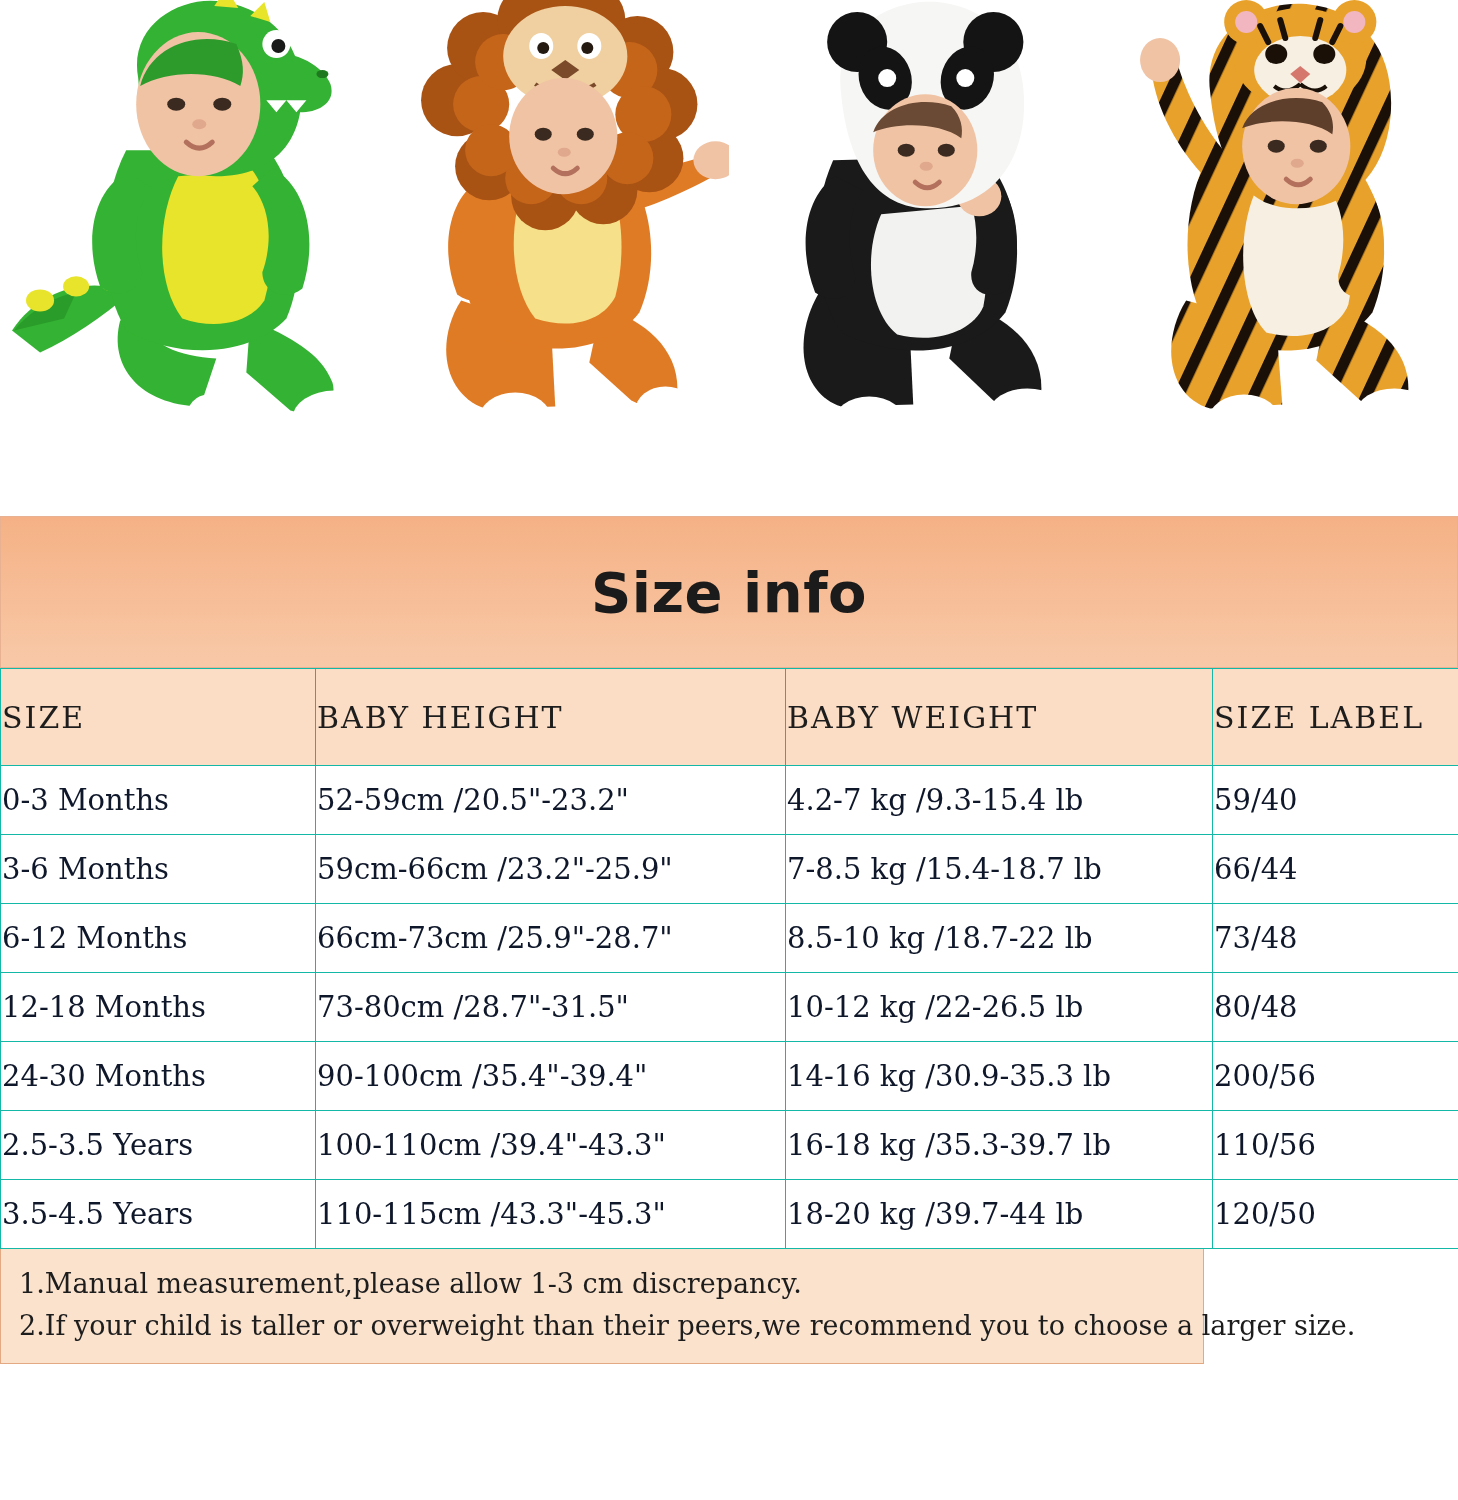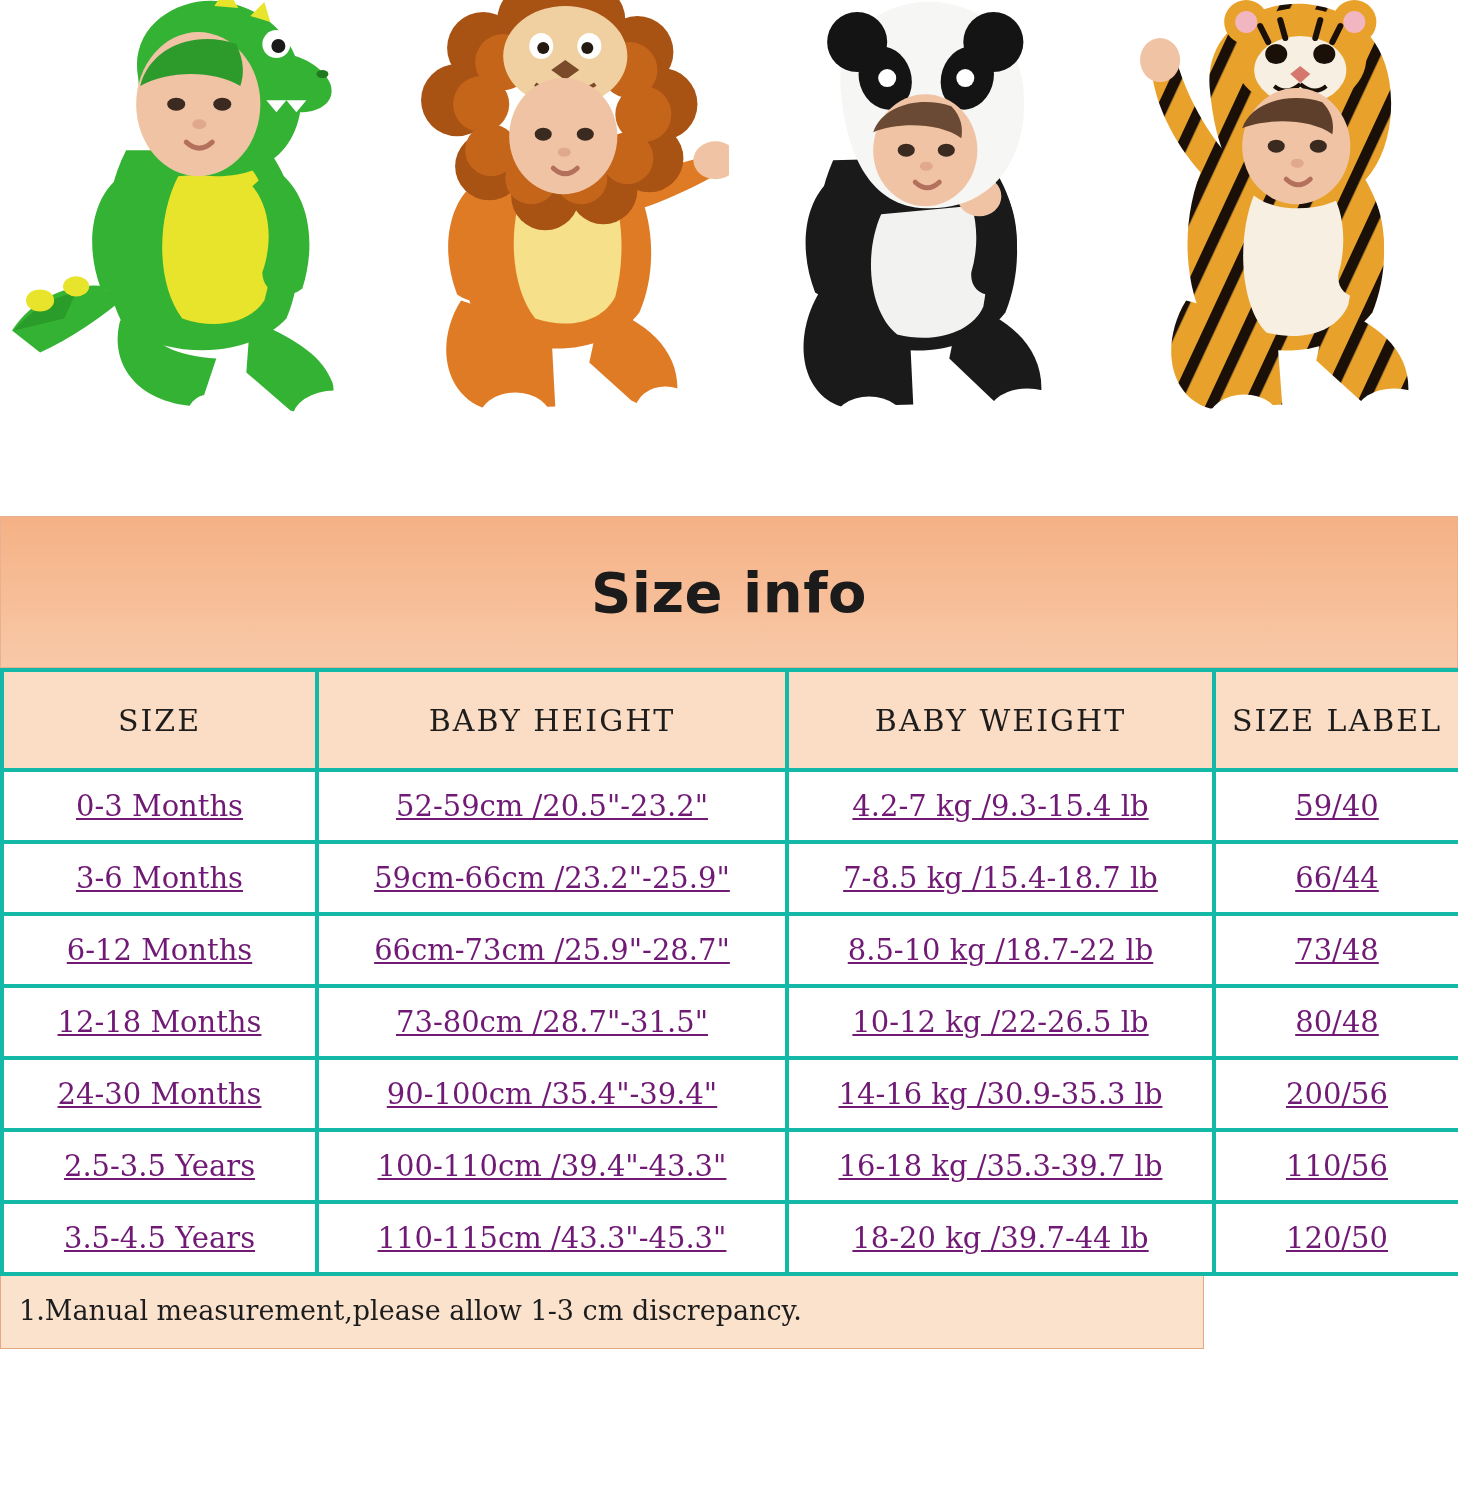--- a/index.html
+++ b/index.html
@@ -66,38 +66,37 @@
     letter-spacing: 0.5px;
   }
 
   table.size-table {
     border-collapse: collapse;
     width: 1458px;
     table-layout: fixed;
   }
   table.size-table th,
   table.size-table td {
-    border: 4px solid #14b8a6;
-    text-align: center;
+    border: 1px solid #14b8a6;
+    text-align: left;
     font-family: "DejaVu Serif", serif;
   }
   table.size-table thead th {
     background: #fbdcc4;
     height: 94px;
     font-size: 30px;
     font-weight: normal;
     letter-spacing: 2px;
     color: #1d1d1d;
   }
   table.size-table tbody td {
     height: 66px;
     font-size: 29px;
-    color: #701a75;
-    background: #ffffff;
-    text-decoration: underline;
+    color: #0f172a;
+    background: #ffffff;
   }
   td.height-cell {
     color: #e8262c;
   }
   col.c1 { width: 315px; }
   col.c2 { width: 470px; }
   col.c3 { width: 427px; }
   col.c4 { width: 246px; }
 
   .notes {
@@ -385,15 +384,16 @@
           <td>3.5-4.5 Years</td>
           <td class="height-cell">110-115cm /43.3"-45.3"</td>
           <td>18-20 kg /39.7-44 lb</td>
           <td>120/50</td>
         </tr>
       </tbody>
     </table>
 
     <div class="notes">
       <div class="note">1.Manual measurement,please allow 1-3 cm discrepancy.</div>
+      <div class="note">2.If your child is taller or overweight than their peers,we recommend you to choose a larger size.</div>
     </div>
   </div>
 </div>
 
 </body></html>

